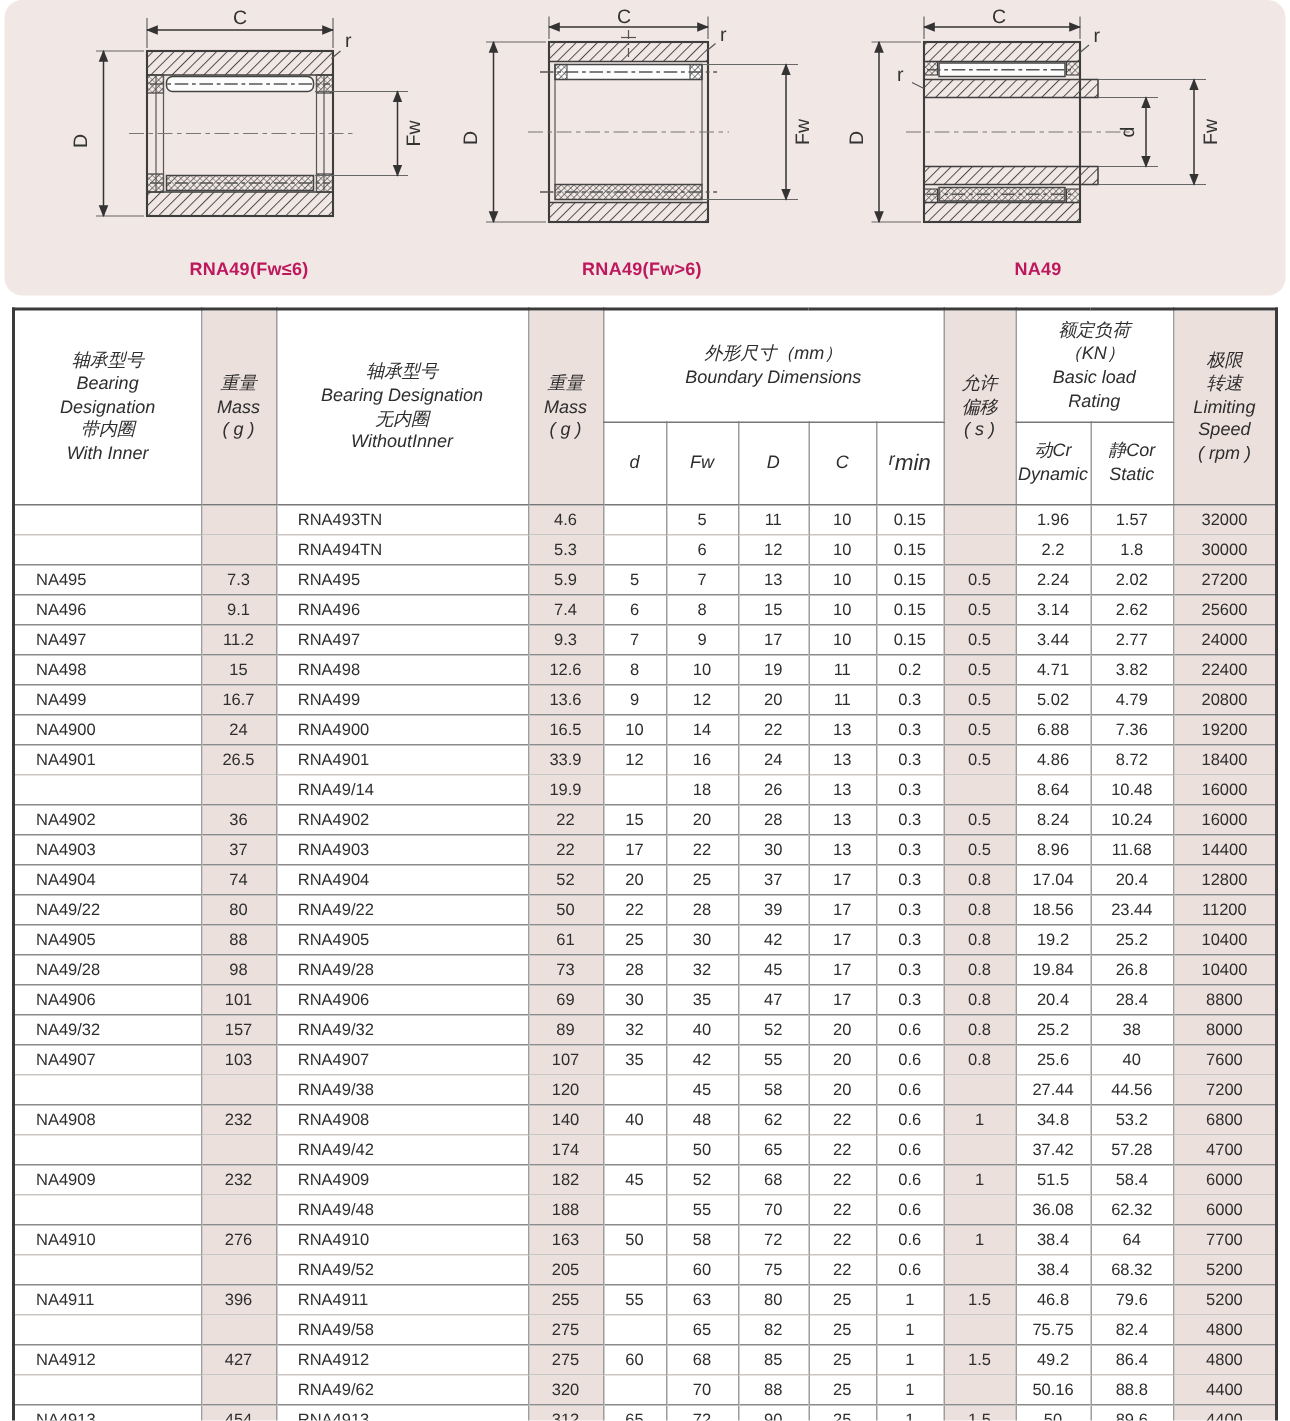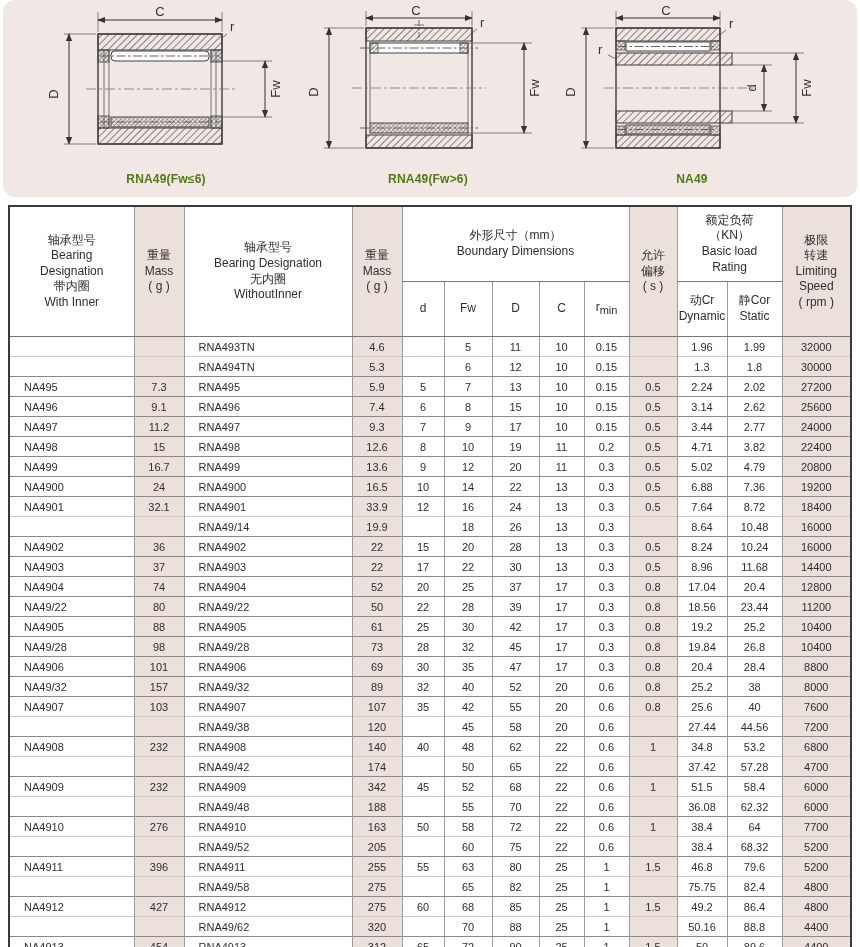--- a/index.html
+++ b/index.html
@@ -10,39 +10,40 @@
   }
   
   .band{
     margin:0 3px;height:197px;background:#f1e7e4;border-radius:12px;
     display:flex;justify-content:center;align-items:flex-start;gap:10px;
     box-sizing:border-box;padding-top:4px;overflow:hidden;
   }
   .drawing{display:flex;flex-direction:column;align-items:center;}
   .drawing svg{display:block;}
   .cap{
-    font-size:12px;font-weight:bold;color:#4d7c0f;margin-top:-4px;
+    font-size:12px;font-weight:bold;color:#be185d;margin-top:-4px;
     letter-spacing:.2px;
   }
   svg text{font-family:"Liberation Sans",sans-serif;font-size:13px;fill:#333;}
   
   .tbl-wrap{margin:8px 8px 0 8px;}
   table{
     border-collapse:collapse;table-layout:fixed;width:844px;
     font-size:11px;border:2px solid #3a3a3a;
   }
   th,td{border-left:1px solid #9c9c9c;overflow:hidden;white-space:nowrap;}
   thead th{
     font-weight:normal;font-size:12px;line-height:1.3;text-align:center;
     vertical-align:middle;white-space:pre-line;border-bottom:1px solid #777;
     padding:2px 1px;
+    font-style:italic;
   }
   thead tr.h1 th{height:70px;}
   thead tr.h2 th{height:50px;}
-  thead th sub{font-size:11px;}
+  thead th sub{font-size:15px;}
   tbody td{
     height:19px;text-align:center;padding:0 2px;
     border-top:1px solid #ccc5c1;
   }
   tbody tr.grp td{border-top:1px solid #8a8a8a;}
   tbody td.left{text-align:left;padding-left:14px;}
   .shade{background:#ece0dd;}
 </style>
 </head>
 <body>
@@ -281,35 +282,35 @@
           <td class="shade"></td>
           <td class="left">RNA493TN</td>
           <td class="shade">4.6</td>
           <td></td>
           <td>5</td>
           <td>11</td>
           <td>10</td>
           <td>0.15</td>
           <td class="shade"></td>
           <td>1.96</td>
-          <td>1.99</td>
+          <td>1.57</td>
           <td class="shade">32000</td>
         </tr>
         <tr>
           <td class="left"></td>
           <td class="shade"></td>
           <td class="left">RNA494TN</td>
           <td class="shade">5.3</td>
           <td></td>
           <td>6</td>
           <td>12</td>
           <td>10</td>
           <td>0.15</td>
           <td class="shade"></td>
-          <td>1.3</td>
+          <td>2.2</td>
           <td>1.8</td>
           <td class="shade">30000</td>
         </tr>
         <tr class="grp">
           <td class="left">NA495</td>
           <td class="shade">7.3</td>
           <td class="left">RNA495</td>
           <td class="shade">5.9</td>
           <td>5</td>
           <td>7</td>
@@ -391,30 +392,30 @@
           <td>22</td>
           <td>13</td>
           <td>0.3</td>
           <td class="shade">0.5</td>
           <td>6.88</td>
           <td>7.36</td>
           <td class="shade">19200</td>
         </tr>
         <tr class="grp">
           <td class="left">NA4901</td>
-          <td class="shade">32.1</td>
+          <td class="shade">26.5</td>
           <td class="left">RNA4901</td>
           <td class="shade">33.9</td>
           <td>12</td>
           <td>16</td>
           <td>24</td>
           <td>13</td>
           <td>0.3</td>
           <td class="shade">0.5</td>
-          <td>7.64</td>
+          <td>4.86</td>
           <td>8.72</td>
           <td class="shade">18400</td>
         </tr>
         <tr>
           <td class="left"></td>
           <td class="shade"></td>
           <td class="left">RNA49/14</td>
           <td class="shade">19.9</td>
           <td></td>
           <td>18</td>
@@ -603,21 +604,21 @@
           <td>0.6</td>
           <td class="shade"></td>
           <td>37.42</td>
           <td>57.28</td>
           <td class="shade">4700</td>
         </tr>
         <tr class="grp">
           <td class="left">NA4909</td>
           <td class="shade">232</td>
           <td class="left">RNA4909</td>
-          <td class="shade">342</td>
+          <td class="shade">182</td>
           <td>45</td>
           <td>52</td>
           <td>68</td>
           <td>22</td>
           <td>0.6</td>
           <td class="shade">1</td>
           <td>51.5</td>
           <td>58.4</td>
           <td class="shade">6000</td>
         </tr>

